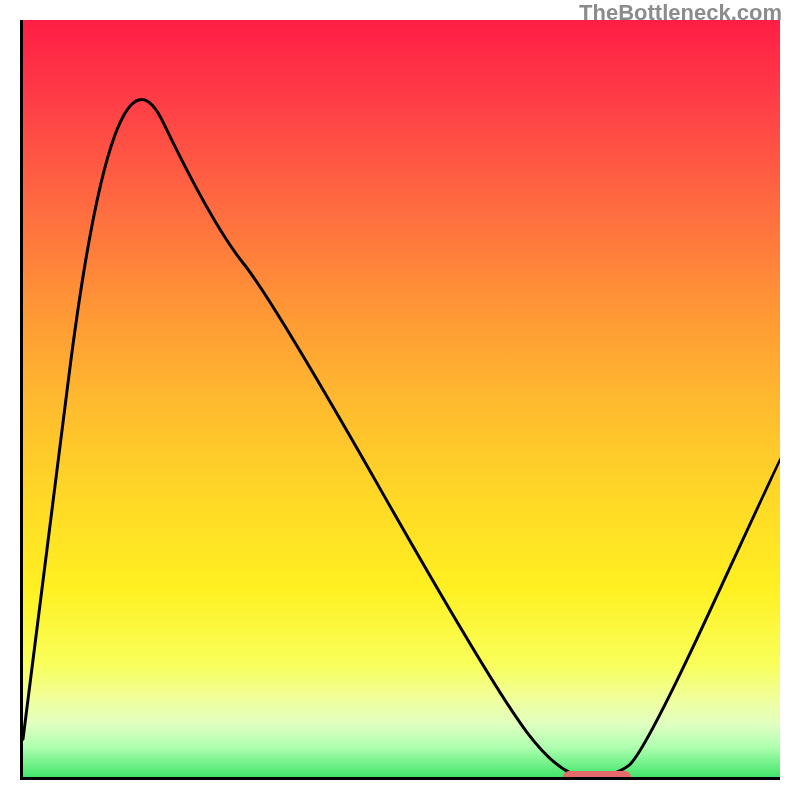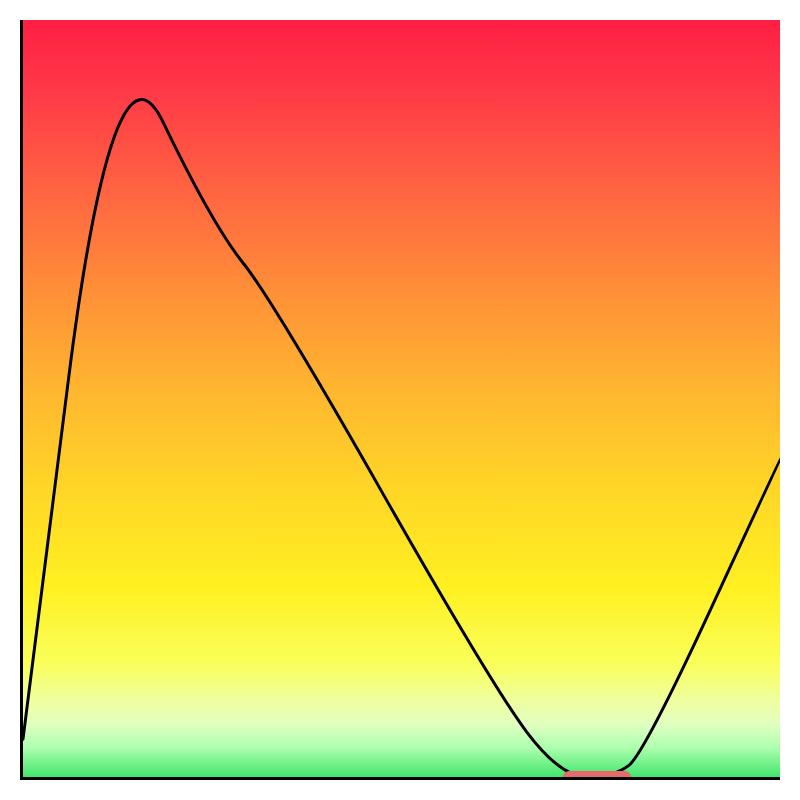--- a/index.html
+++ b/index.html
@@ -69,20 +69,21 @@
     font-size: 22px;
     font-weight: bold;
     color: #8c8c8c;
   }
 </style>
 </head>
 <body>
 
 <div class="chart-container">
 
+  <div class="watermark">TheBottleneck.com</div>
 
   <div class="plot-area">
     <div class="gradient-bg"></div>
 
     <svg class="curve-svg" viewBox="0 0 760 760" preserveAspectRatio="none">
       <path id="curve-path" fill="none" stroke="#000" stroke-width="3" stroke-linecap="round" stroke-linejoin="round" d="M 0 722 Q 0 722 45.6 361 Q 91.2 0 140.6 102.60000000000002 Q 190 205.20000000000005 220.4 243.20000000000002 Q 250.8 281.2 361 475 Q 471.2 668.8 505.4 714.4 Q 539.6 760 566.2 760 Q 592.8000000000001 760 608 748.6 Q 623.1999999999999 737.2 691.5999999999999 589 T 760 440.8"></path>
     </svg>
 
     <div id="marker" class="marker" style="left: 539.6px; width: 68.4px; top: 751px;"></div>
   </div>

